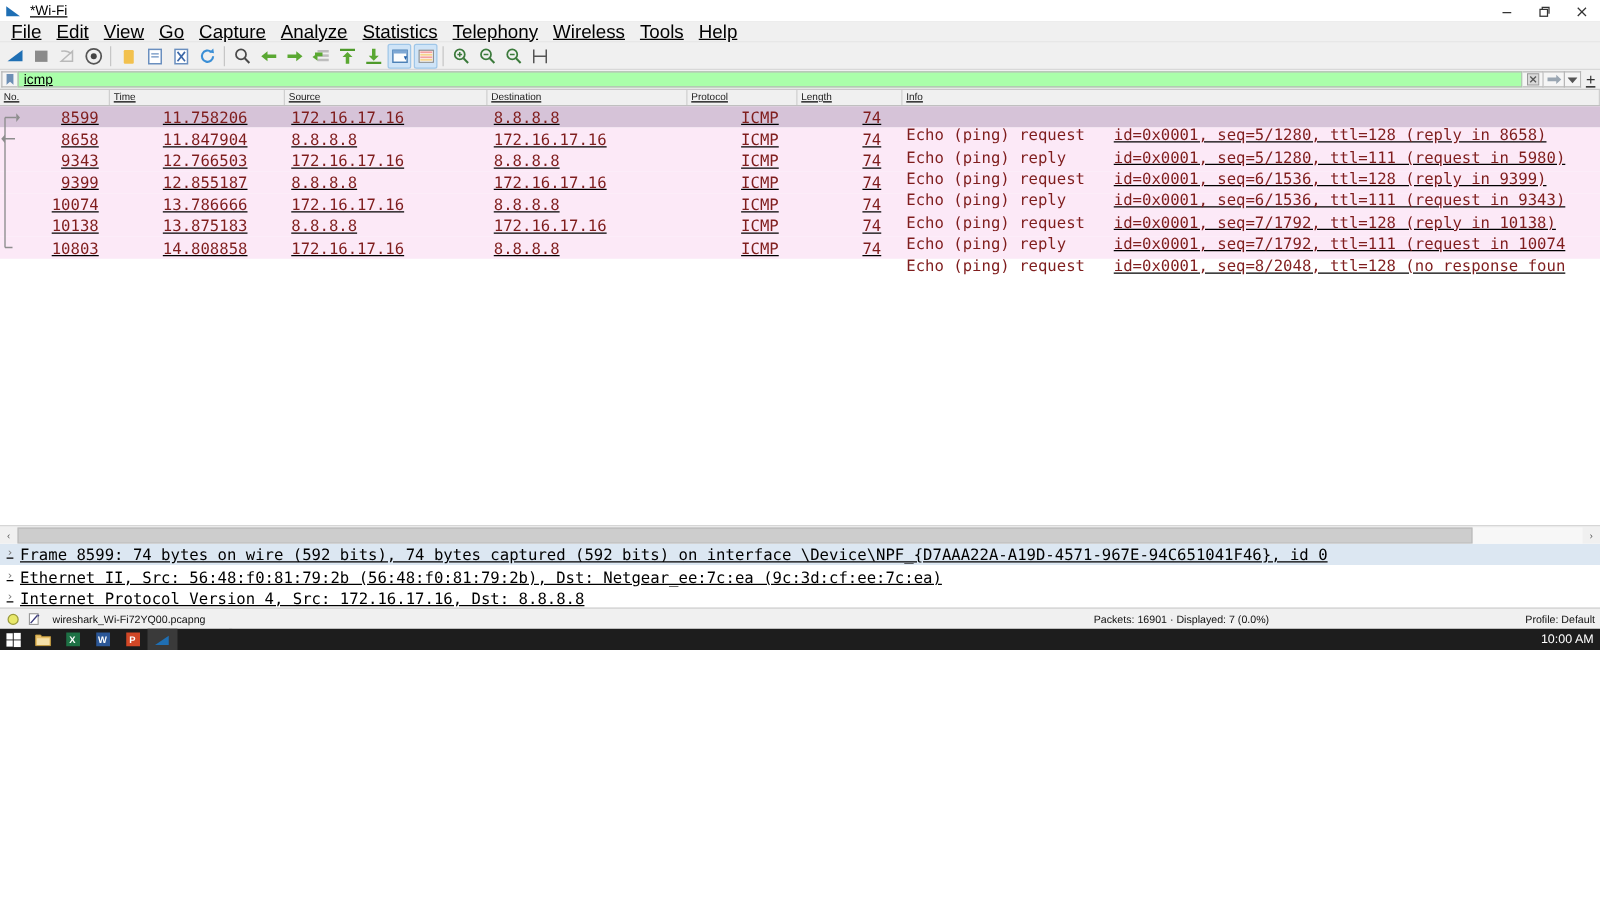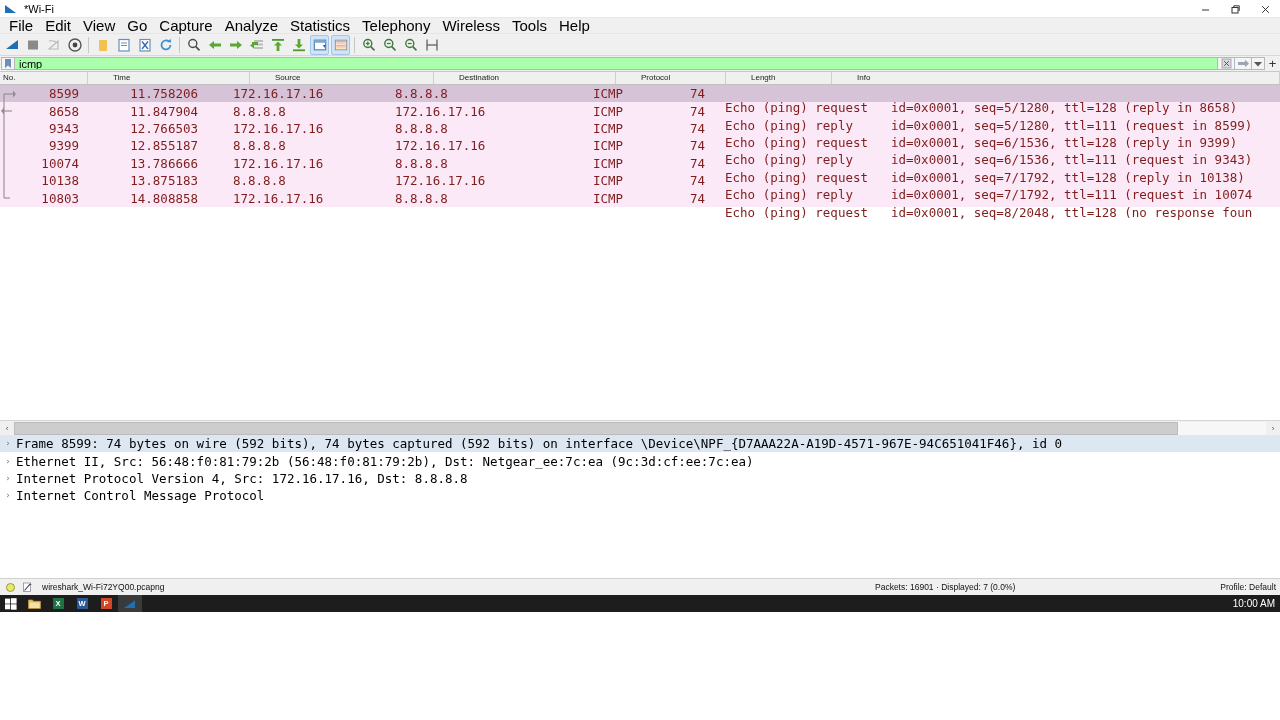--- a/index.html
+++ b/index.html
@@ -2,21 +2,21 @@
 <html><head>
 <meta charset="utf-8">
 <style>
   * { box-sizing: border-box; margin: 0; padding: 0; }
   html, body {
     width: 1280px; height: 720px;
     overflow: hidden;
     font-family: "Liberation Sans", sans-serif;
     background: #ffffff;
   }
-  #app { position: relative; width: 1280px; height: 612px; background: #f0f0f0; }
+  #app { position: relative; width: 1280px; height: 520px; background: #f0f0f0; text-decoration: underline; }
 
   
   .titlebar {
     height: 18px; background: #ffffff;
     display: flex; align-items: center;
     border-bottom: 1px solid #e8e8e8;
     position: relative;
   }
   .title-icon {
     width: 16px; height: 16px; margin-left: 3px; margin-right: 5px;
@@ -86,21 +86,21 @@
     display: flex; align-items: center; justify-content: center;
     font-size: 9px; color: #555;
   }
   .fa-btn.plus { border-left: 1px solid #b7b7b7; background: #f0f0f0; border: none; width: 15px; color:#333; font-size: 13px; }
   .fa-btn.drop { width: 13px; }
 
   
   .packet-list { background: #ffffff; height: 348px; position: relative; overflow: hidden; }
   .plist-header {
     display: flex; height: 13px; background: #f0f0f0;
-    border-bottom: 1px solid #c0c0c0; font-size: 8px; color: #222; gap: 22px;
+    border-bottom: 1px solid #c0c0c0; font-size: 8px; color: #222;
   }
   .plist-header .col {
     border-right: 1px solid #cfcfcf; padding-left: 3px; line-height: 12px;
     overflow: hidden; white-space: nowrap;
   }
   .prow {
     display: flex; height: 17.4px; align-items: center;
     font-family: "DejaVu Sans Mono", monospace; font-size: 12.5px; color: #7f1d1d;
     white-space: nowrap;
   }
@@ -414,21 +414,21 @@
       <div class="cell c-info"><span class="info-a">Echo (ping) request</span><span>id=0x0001, seq=5/1280, ttl=128 (reply in 8658)</span></div>
     </div>
 
     <div class="prow" style="background:#fce9f7">
       <div class="cell c-no">8658</div>
       <div class="cell c-time">11.847904</div>
       <div class="cell c-src">8.8.8.8</div>
       <div class="cell c-dst">172.16.17.16</div>
       <div class="cell c-proto">ICMP</div>
       <div class="cell c-len">74</div>
-      <div class="cell c-info"><span class="info-a">Echo (ping) reply</span><span>id=0x0001, seq=5/1280, ttl=111 (request in 8599)</span></div>
+      <div class="cell c-info"><span class="info-a">Echo (ping) reply</span><span>id=0x0001, seq=5/1280, ttl=111 (request in 5980)</span></div>
     </div>
 
     <div class="prow" style="background:#fce9f7">
       <div class="cell c-no">9343</div>
       <div class="cell c-time">12.766503</div>
       <div class="cell c-src">172.16.17.16</div>
       <div class="cell c-dst">8.8.8.8</div>
       <div class="cell c-proto">ICMP</div>
       <div class="cell c-len">74</div>
       <div class="cell c-info"><span class="info-a">Echo (ping) request</span><span>id=0x0001, seq=6/1536, ttl=128 (reply in 9399)</span></div>

